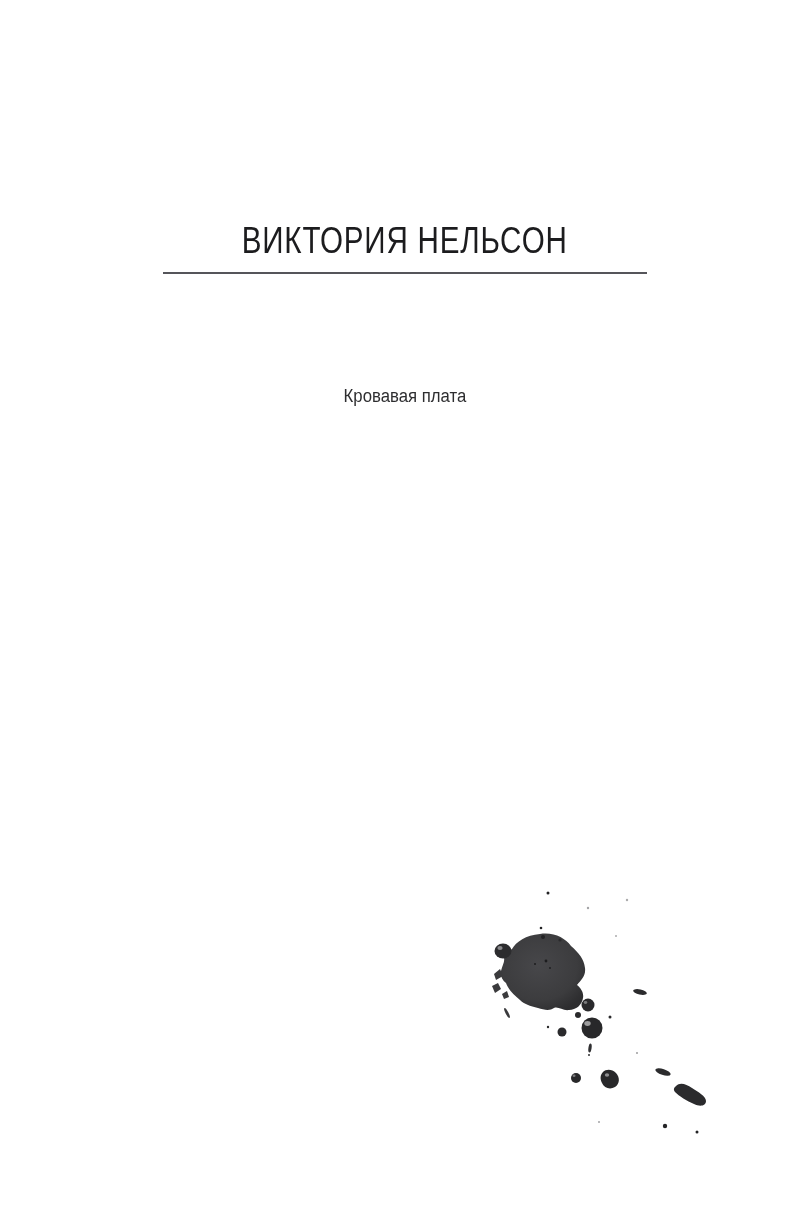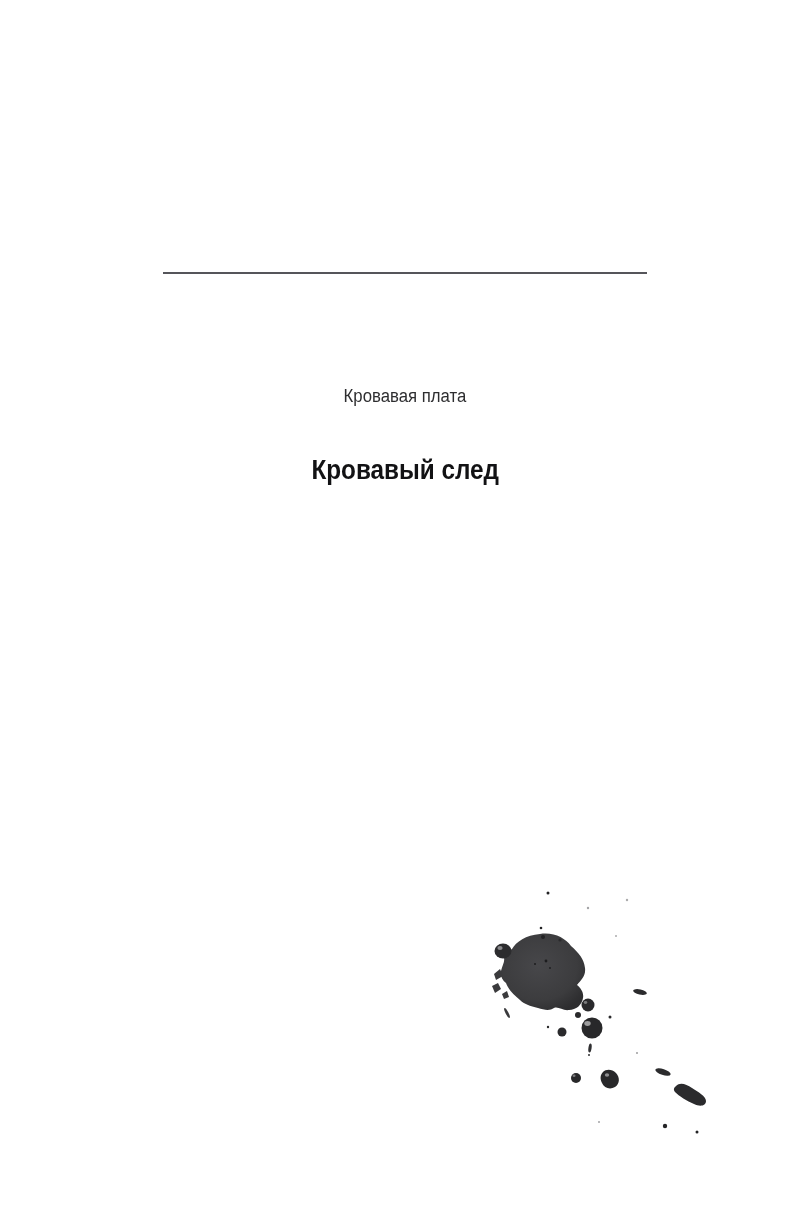--- a/index.html
+++ b/index.html
@@ -64,30 +64,30 @@
   .splatter-wrap{
     position:absolute;left:480px;top:858px;width:260px;height:292px;
   }
   .splatter-wrap svg{display:block;width:100%;height:100%;}
 </style>
 </head>
 <body>
 
 <div class="page">
 
+  <div class="centered-band author-name">
+    <span class="squeeze">ВИКТОРИЯ НЕЛЬСОН</span>
+  </div>
 
   <div class="divider-rule"></div>
 
   <div class="centered-band series-title">
     <span class="squeeze">Кровавая плата</span>
   </div>
 
-  <div class="centered-band book-title">
-    <span class="squeeze">Кровавый след</span>
-  </div>
 
   <div class="splatter-wrap">
     <svg viewBox="0 0 260 292" xmlns="http://www.w3.org/2000/svg">
       <defs>
         <radialGradient id="blobGrad" cx="45%" cy="42%" r="65%">
           <stop offset="0%" stop-color="#47474a"></stop>
           <stop offset="70%" stop-color="#3c3c3e"></stop>
           <stop offset="100%" stop-color="#2d2d2f"></stop>
         </radialGradient>
       </defs>

